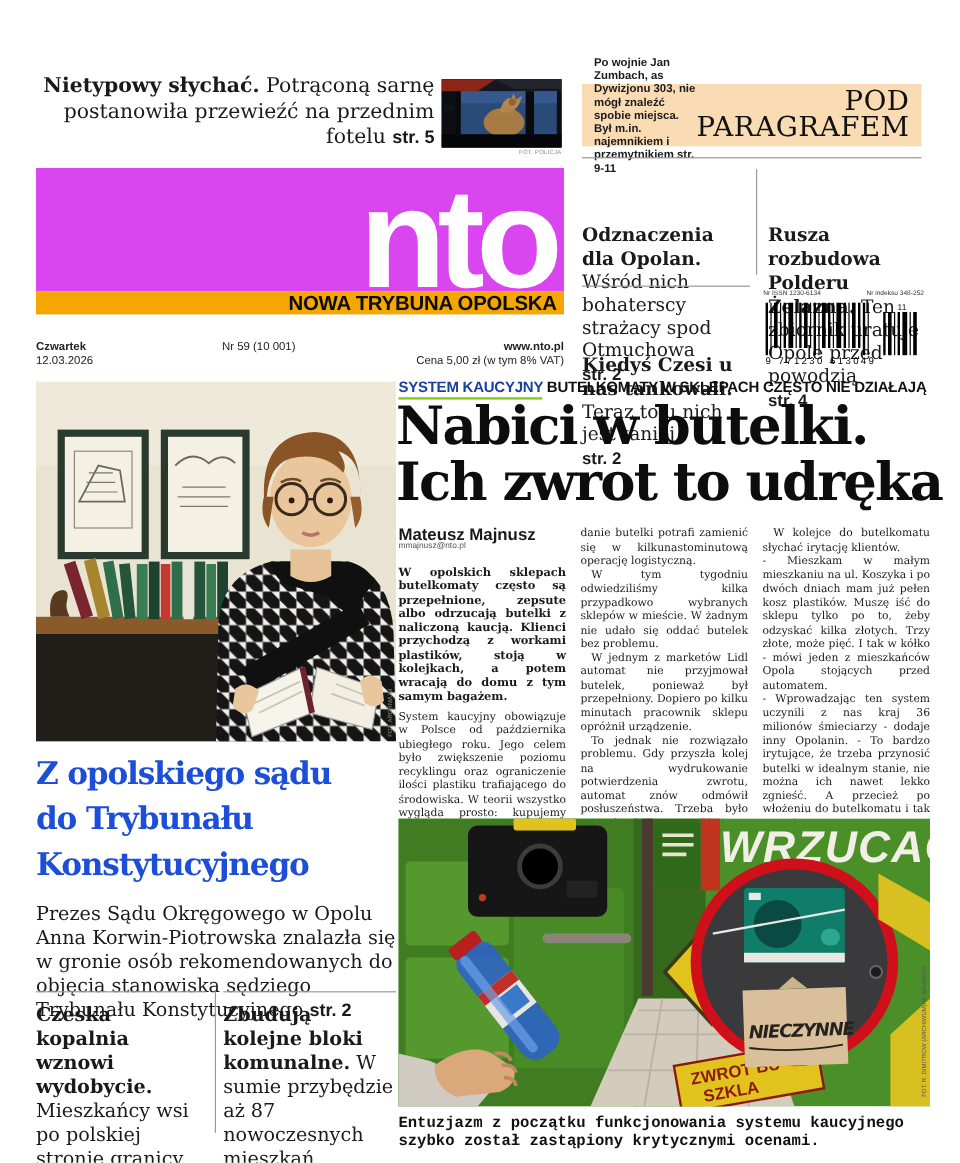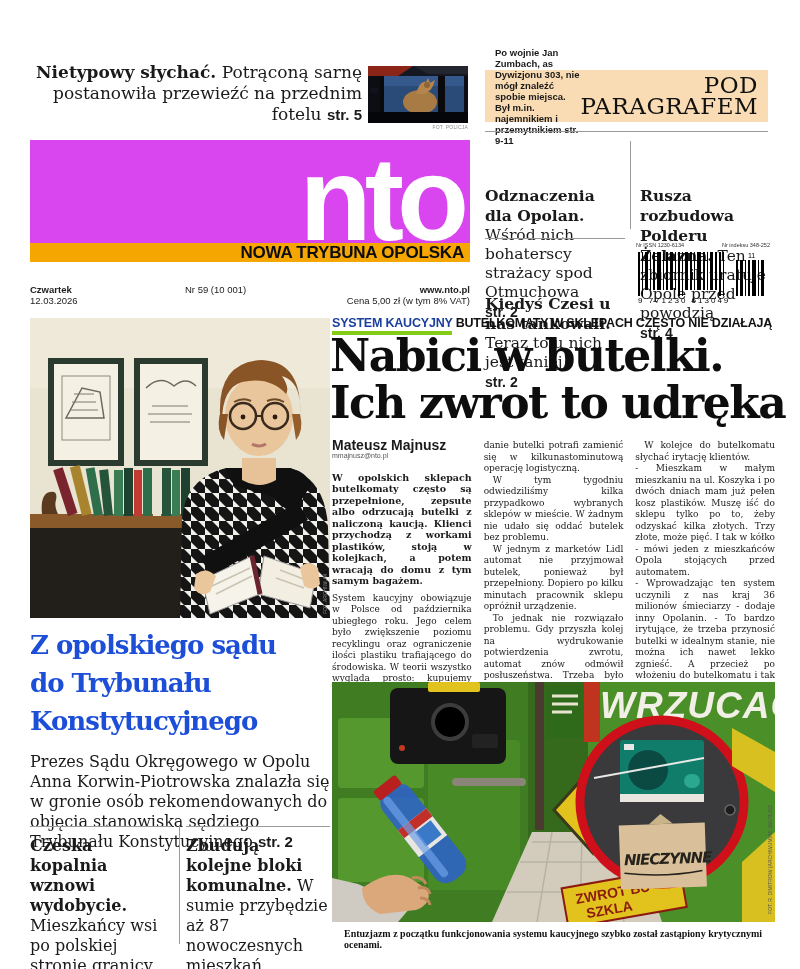--- a/index.html
+++ b/index.html
@@ -30,34 +30,34 @@
   .bold{font-weight:bold;}
   
   .hdr-teaser{font-size:15.5px;line-height:19px;margin-top:48px;}
   .hdr-teaser b{font-weight:bold;}
   .hdr-teaser .pref{display:block;margin-top:1px;font-size:14px;}
   .vdiv{width:1px;background:#9a9a9a;}
   
   .bc-labels{display:flex;justify-content:space-between;font-family:"Liberation Sans",sans-serif;font-size:5.5px;color:#333;}
   
   .kicker{left:332px;top:316px;width:443px;font-family:"Liberation Sans",sans-serif;font-size:12.5px;font-weight:bold;letter-spacing:-.2px;}
-  .kicker-tag{color:#1b3f9c;border-bottom:4px solid #84cc16;padding-bottom:1px;}
+  .kicker-tag{color:#1b3f9c;border-bottom:2px solid #84cc16;padding-bottom:1px;}
   .kicker-rest{color:#111;}
   .main-headline{left:330px;top:332px;width:460px;font-size:44px;line-height:47px;font-weight:bold;letter-spacing:-1.5px;color:#0d0d0d;}
   .article{left:332px;top:440px;width:443px;height:238px;display:flex;gap:12px;}
   .article .col{flex:1;font-size:9px;line-height:11.5px;text-align:justify;}
   .byline-name{font-family:"Liberation Sans",sans-serif;font-weight:bold;font-size:14px;line-height:10px;}
   .byline-mail{font-family:"Liberation Sans",sans-serif;font-size:7px;color:#555;margin-bottom:10px;}
   .lead{font-weight:bold;font-size:9.5px;line-height:11.5px;margin-bottom:6px;}
   .col p.ind{text-indent:9px;}
   .readmore{font-style:italic;margin-top:2px;}
   
   .left-photo{left:30px;top:318px;width:300px;height:300px;}
   .main-photo{left:332px;top:682px;width:443px;height:240px;}
-  .caption{left:344px;top:928px;width:443px;font-family:Liberation Serif, serif;font-weight:bold;font-size:10px;color:#111;}
+  .caption{left:332px;top:928px;width:443px;font-family:Liberation Mono, monospace;font-weight:bold;font-size:13px;color:#111;}
   
   .left-headline{left:30px;top:626px;width:302px;font-size:26px;line-height:38px;font-weight:bold;letter-spacing:-1px;color:#1d4ed8;}
   .standfirst{left:30px;top:752px;width:302px;font-size:16px;line-height:20px;}
   .standfirst .pref{font-size:15px;}
   .bottom-teaser{font-size:16px;line-height:20px;}
   .bottom-teaser b{font-weight:bold;}
 </style>
 </head>
 <body>
 

